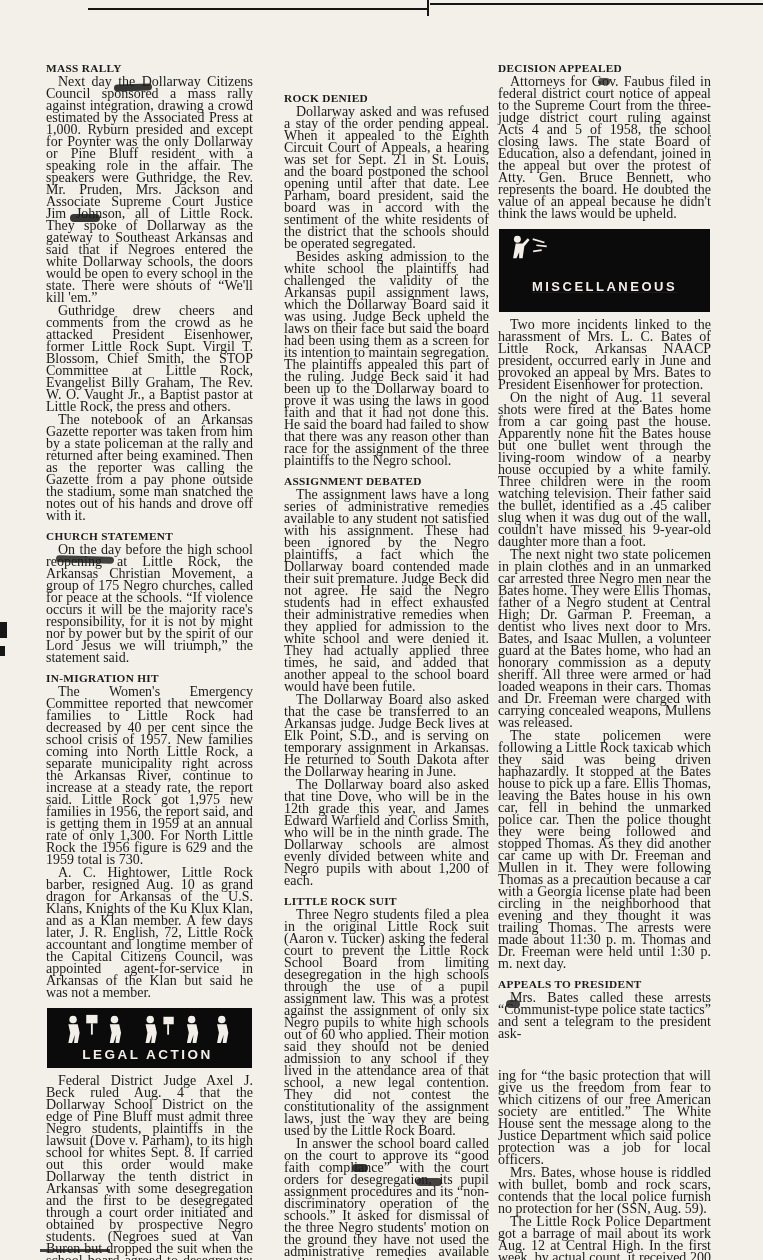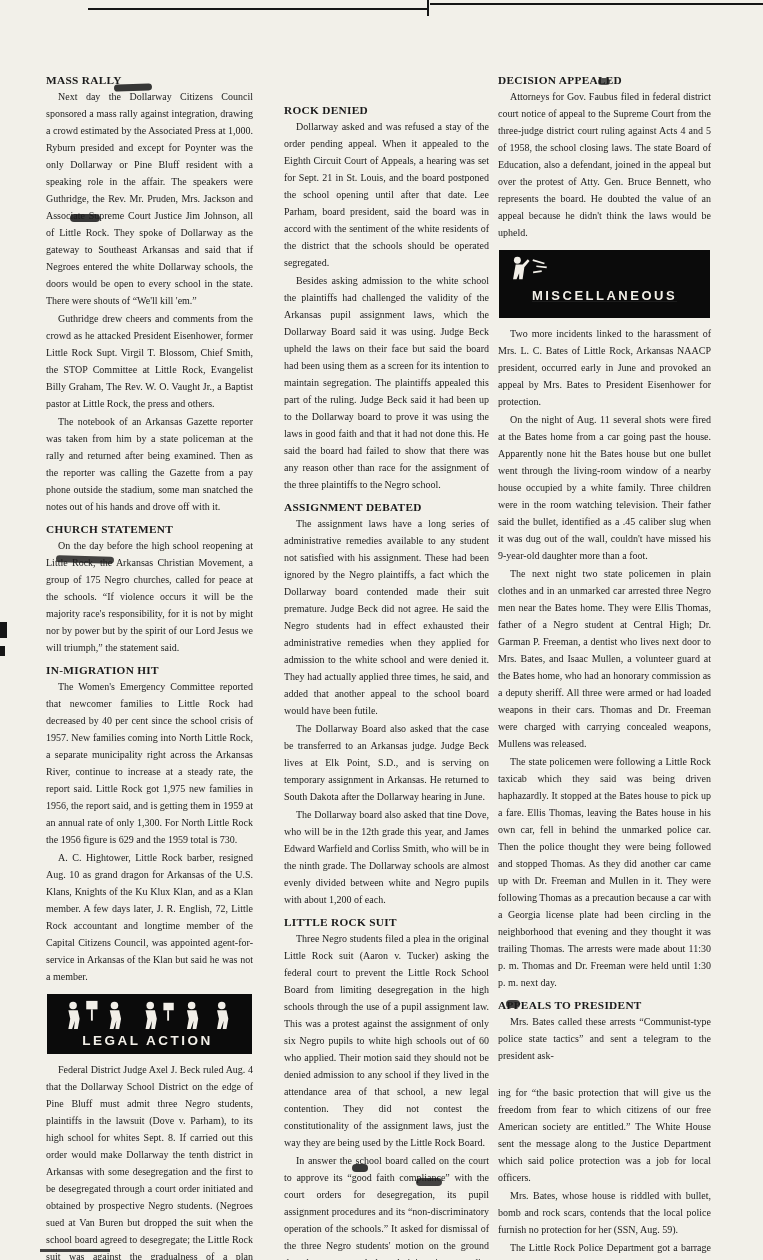--- a/index.html
+++ b/index.html
@@ -12,40 +12,40 @@
   .columns { position:absolute; left:46px; top:62px; display:flex; }
   .col-1 { width:207px; margin-right:31px; }
   .col-2 { width:205px; margin-right:9px; padding-top:30px; }
   .col-3 { width:213px; }
 
   .sec-h {
     font-family:"Liberation Serif", serif;
     font-size:11.3px; font-weight:bold; letter-spacing:.3px;
     margin:8px 0 2px;
   }
-  .col > .sec-h:first-child { margin-top:12px; }
+  .col > .sec-h:first-child { margin-top:0; }
 
   .para {
-    font-size:10px; line-height:17px;
+    font-size:14px; line-height:12px;
     text-align:justify; text-indent:12px;
     margin:0 0 1px 0;
   }
   .no-indent { text-indent:0; }
-  .gap-top { margin-top:20px; }
+  .gap-top { margin-top:30px; }
 
   .banner {
     background:#0b0b0b; margin:9px 1px 7px 1px; padding:5px 6px 6px 2px;
   }
   .banner-art { display:block; height:32px; margin:0 auto 2px auto; }
   .banner-label {
     color:#f2efe8; font-family:"Liberation Sans", sans-serif;
     font-weight:700; font-size:13.5px; letter-spacing:2.5px;
     text-align:center; white-space:nowrap;
   }
-  .banner.misc { position:relative; min-height:68px; padding:6px;text-decoration:underline; }
+  .banner.misc { position:relative; min-height:68px; padding:18px;text-decoration:underline; }
   .banner.misc .banner-art { position:absolute; left:8px; top:5px; height:26px; margin:0; }
   .banner.misc .banner-label { padding-top:32px; font-size:13px; }
 
   .end-mark {
     text-align:right; padding-right:26px; margin-top:12px;
     font-size:11px; font-weight:bold; letter-spacing:7px;
   }
 
   
   .art { position:absolute; background:#161616; }

